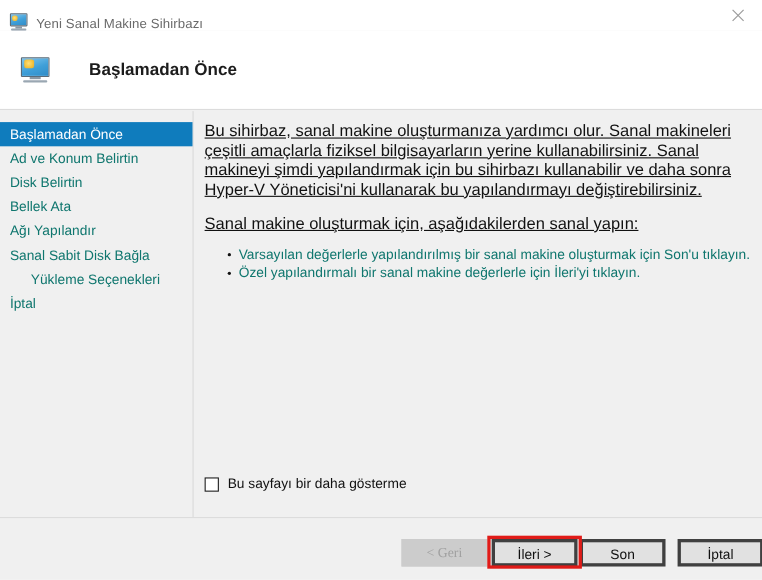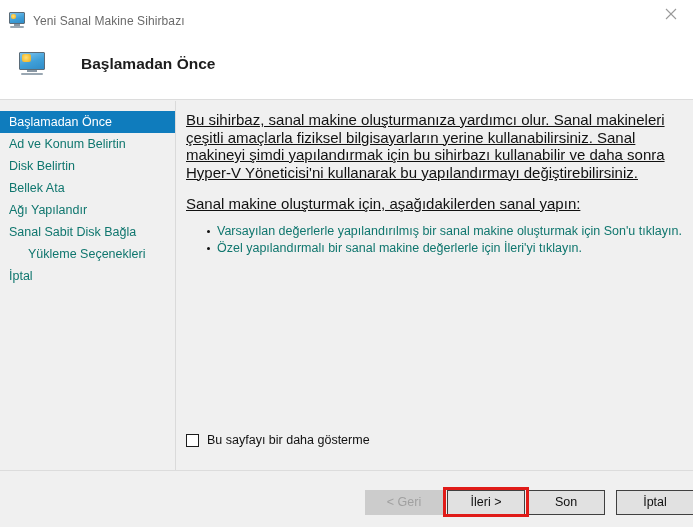--- a/index.html
+++ b/index.html
@@ -231,32 +231,33 @@
     box-sizing: border-box;
   }
   .btn {
     position: absolute;
     top: 19px;
     width: 78px;
     height: 25px;
     font-size: 12.5px;
     font-family: "Liberation Sans", sans-serif;
     background: #e1e1e1;
-    border: 1px solid #404040;
+    border: 3px solid #404040;
     color: #101010;
     box-sizing: border-box;
     padding: 0;
     line-height: 23px;
     text-align: center;
     white-space: nowrap;
   }
   .btn.disabled {
     background: #cccccc;
     border: 1px solid #cccccc;
     color: #a0a0a0;
+    font-family: Liberation Serif, serif;
   }
   #btn-back   { left: 365px; }
   #btn-next   { left: 447px; }
   #btn-finish { left: 527px; }
   #btn-cancel { left: 608px; margin-left: 8px; }
 
   .highlight-box {
     position: absolute;
     left: 443px;
     top: 487px;

